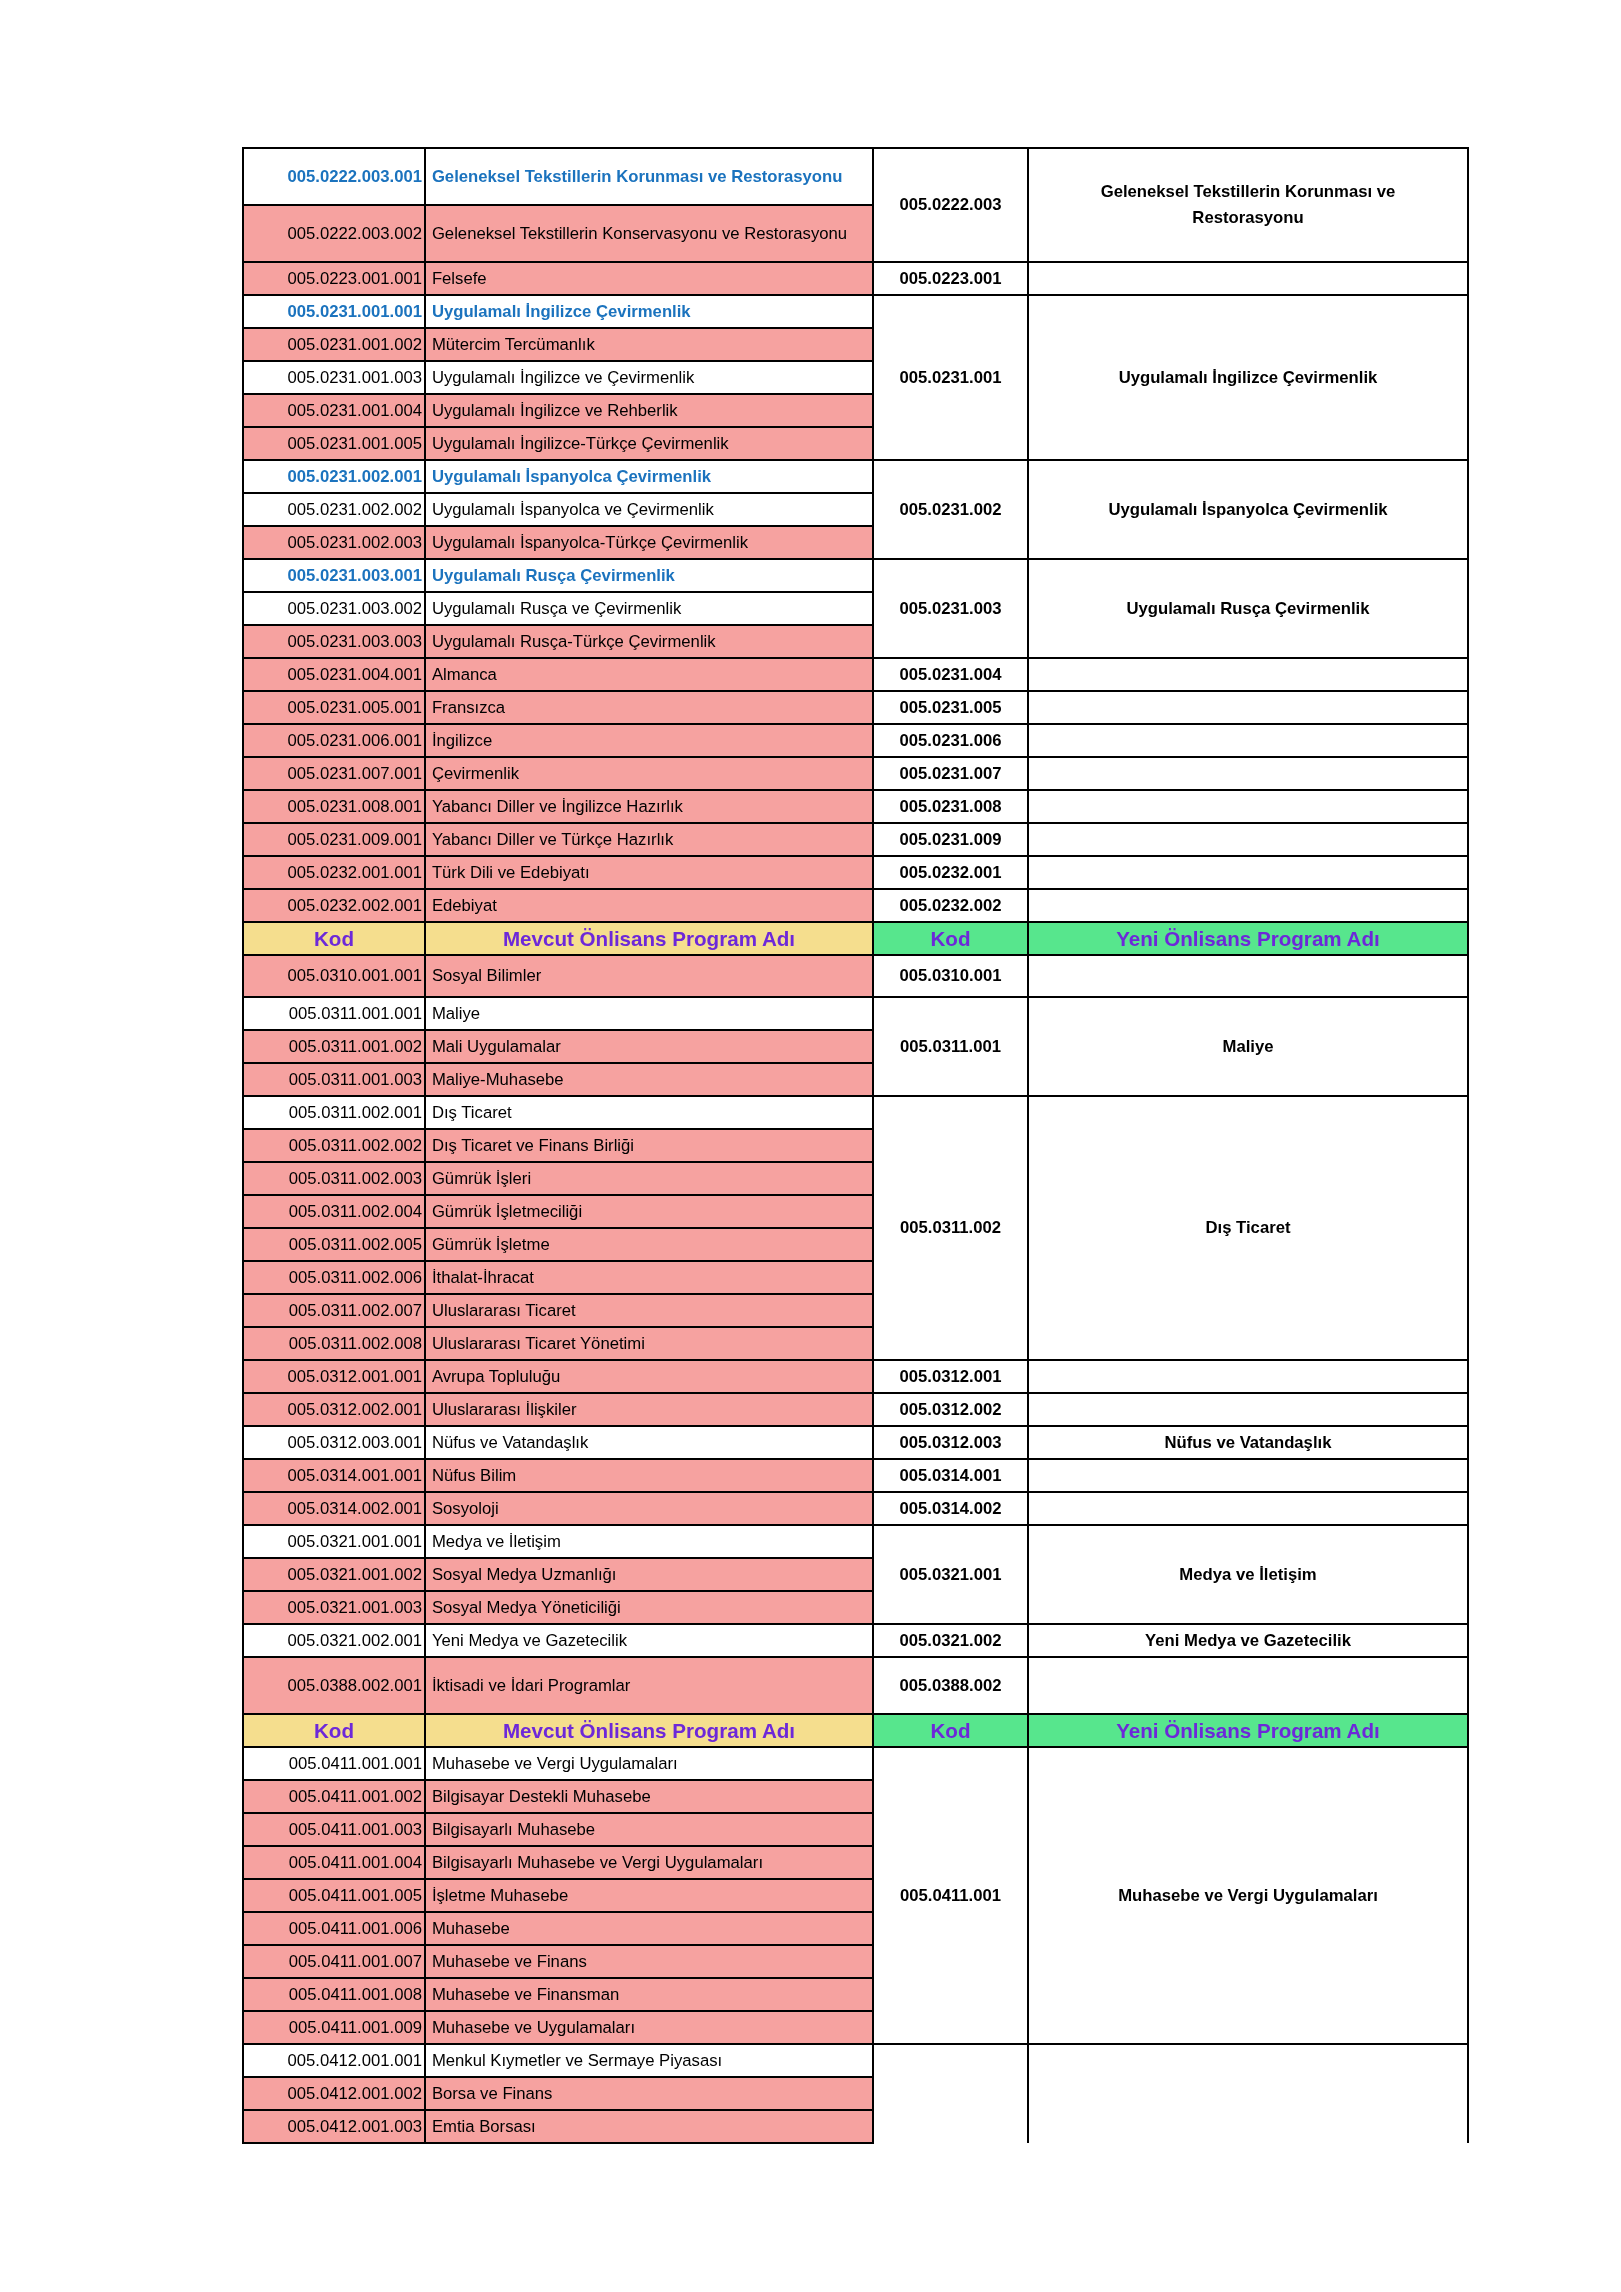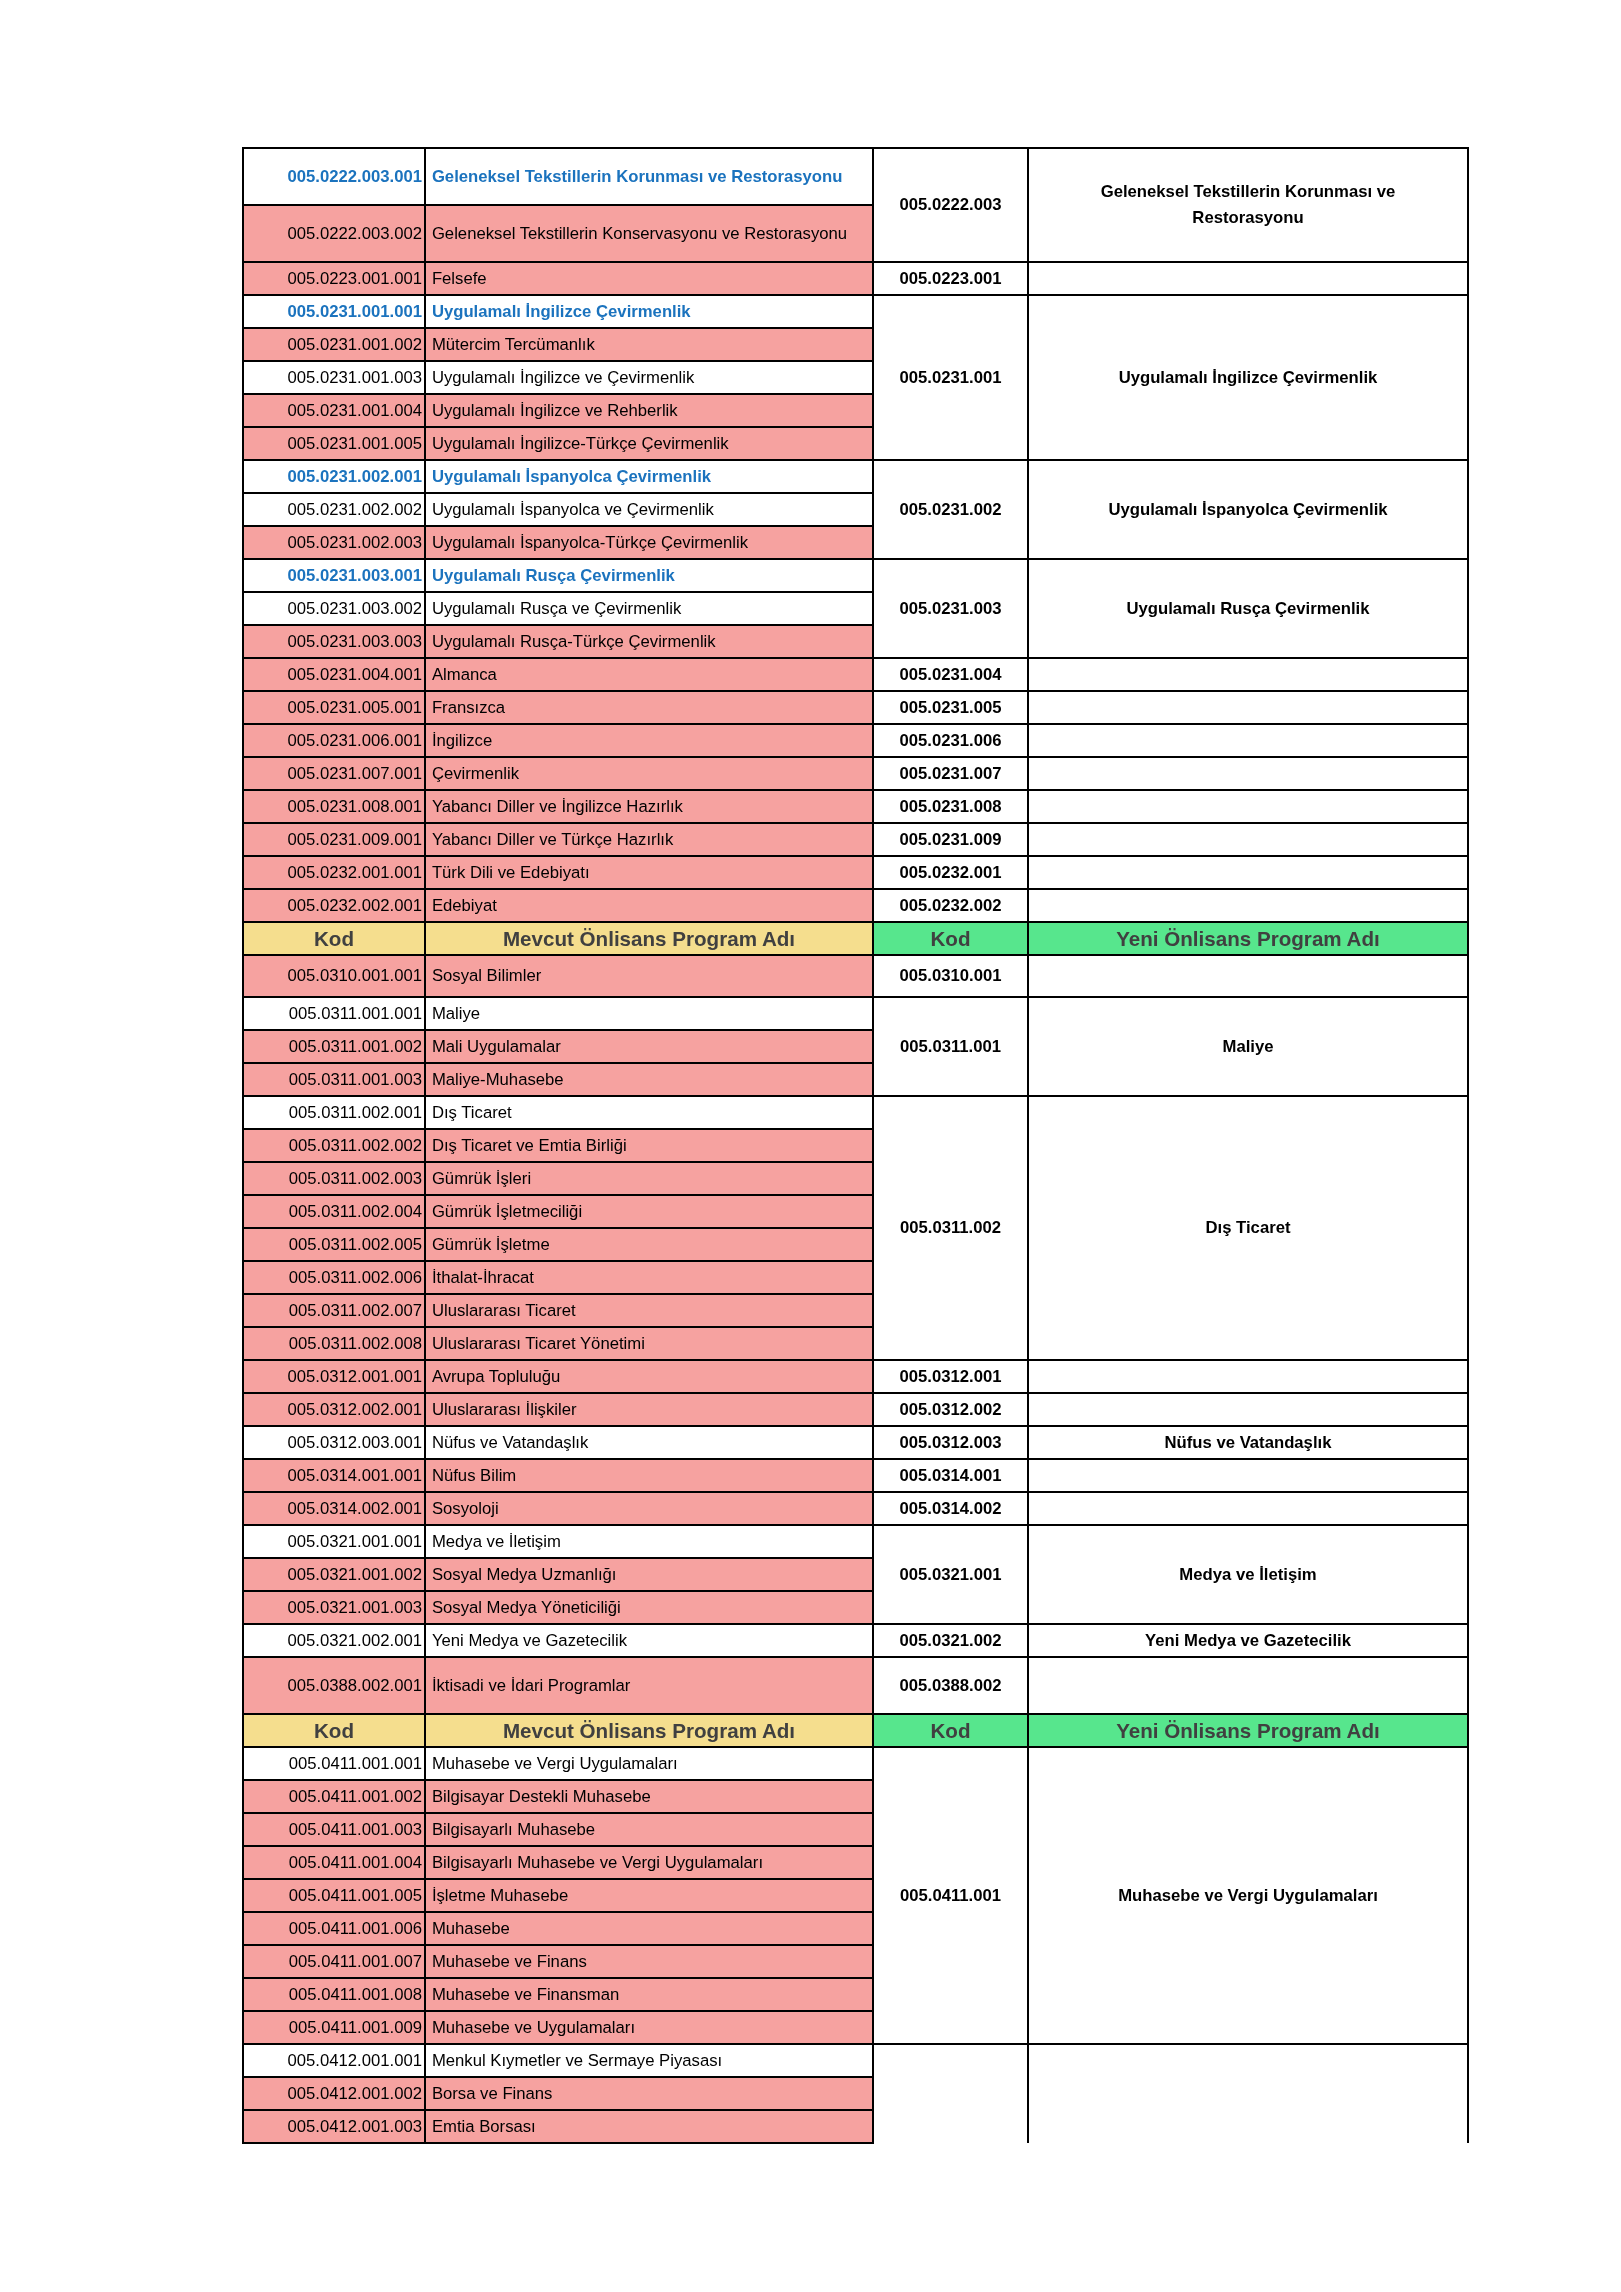--- a/index.html
+++ b/index.html
@@ -20,21 +20,21 @@
   }
   td.c1{text-align:right;font-size:16.7px;padding:0 2px;}
   td.c2{text-align:left;font-size:16.7px;padding:1px 9.8px 1px 5.9px;line-height:1.5;}
   td.c3{text-align:center;font-size:16.7px;font-weight:bold;padding:0 2px;}
   td.c4{text-align:center;font-size:16.7px;font-weight:bold;line-height:1.55;padding:0 25.5px;}
   .bg-pink{background:var(--pink,#f6a2a0);}
   .bg-white{background:#ffffff;}
   .blue{color:var(--blue-text,#1b73be);font-weight:bold;}
   th.hy{background:var(--header-yellow,#f5de8e);}
   th.hg{background:var(--header-green,#57e68d);}
-  table.map th{font-size:20.6px;font-weight:bold;color:#404040;padding:0;}
+  table.map th{font-size:20.6px;font-weight:bold;color:#6d28d9;padding:0;}
   .ob{border-bottom:none !important;}
 </style>
 </head>
 <body>
 
 <div class="page">
   <table class="map">
     <colgroup>
       <col style="width:182px">
       <col style="width:448px">
@@ -183,21 +183,21 @@
           <td class="c2 bg-pink">Maliye-Muhasebe</td>
         </tr>
         <tr style="height: 33px;">
           <td class="c1 bg-white">005.0311.002.001</td>
           <td class="c2 bg-white">Dış Ticaret</td>
           <td class="c3 bg-white" rowspan="8">005.0311.002</td>
           <td class="c4 bg-white" rowspan="8">Dış Ticaret</td>
         </tr>
         <tr style="height: 33px;">
           <td class="c1 bg-pink">005.0311.002.002</td>
-          <td class="c2 bg-pink">Dış Ticaret ve Emtia Birliği</td>
+          <td class="c2 bg-pink">Dış Ticaret ve Finans Birliği</td>
         </tr>
         <tr style="height: 33px;">
           <td class="c1 bg-pink">005.0311.002.003</td>
           <td class="c2 bg-pink">Gümrük İşleri</td>
         </tr>
         <tr style="height: 33px;">
           <td class="c1 bg-pink">005.0311.002.004</td>
           <td class="c2 bg-pink">Gümrük İşletmeciliği</td>
         </tr>
         <tr style="height: 33px;">

